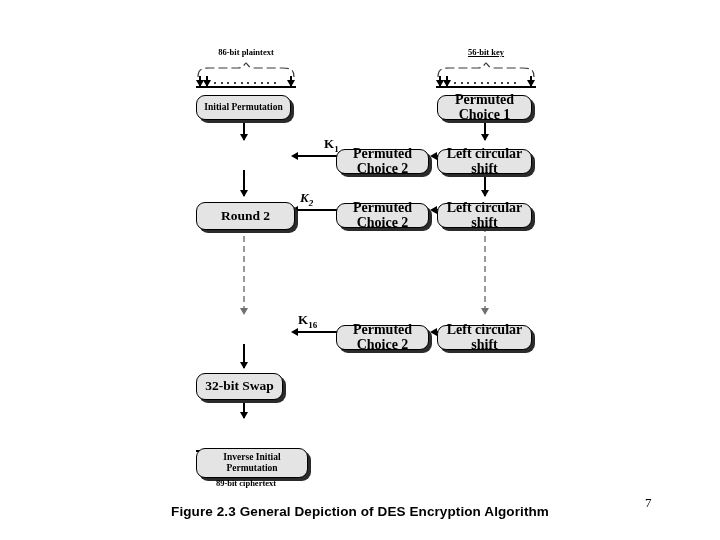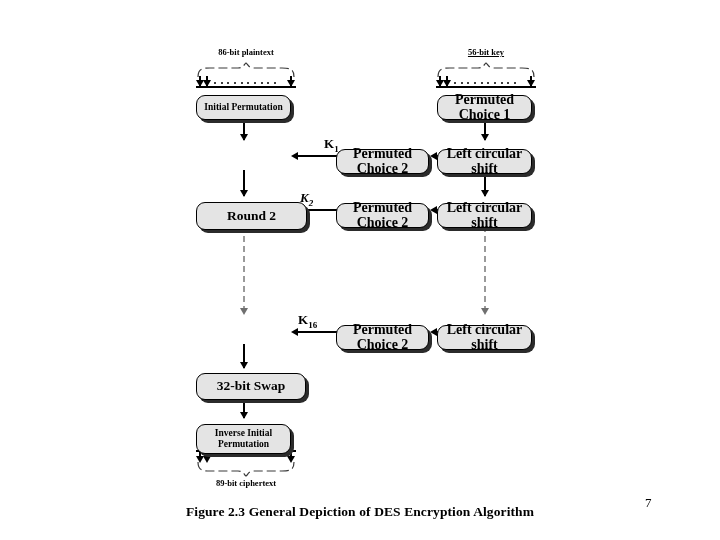--- a/index.html
+++ b/index.html
@@ -137,21 +137,21 @@
   .key-label sub {
     font-size: 9px;
     font-weight: bold;
   }
 
   .figure-caption {
     position: absolute;
     left: 0;
     width: 720px;
     text-align: center;
-    font-family: Liberation Serif, serif;
+    font-family: Liberation Sans, sans-serif;
     font-weight: bold;
     font-size: 13.5px;
     letter-spacing: 0.1px;
     white-space: nowrap;
     z-index: 8;
   }
   .author-overlay {
     position: absolute;
     left: 0;
     width: 720px;
@@ -272,26 +272,26 @@
   <div class="key-label" style="left:300px; top:190px;font-style:italic;">
     <span>K</span><sub>2</sub>
   </div>
   <div class="key-label" style="left:298px; top:312px;">
     <span>K</span><sub>16</sub>
   </div>
 
   <div class="node medium" style="left:196px; top:89px; width:95px; height:25px;">Initial Permutation</div>
 
 
-  <div class="node big" style="left:196px; top:196px; width:111px; height:28px;">Round 2</div>
-
-
-  <div class="node big" style="left:196px; top:367px; width:110px; height:27px;">32-bit Swap</div>
-
-  <div class="node medium two-line" style="left:196px; top:418px; width:95px; height:30px; flex-direction:column;">
+  <div class="node big" style="left:196px; top:196px; width:99px; height:28px;">Round 2</div>
+
+
+  <div class="node big" style="left:196px; top:367px; width:87px; height:27px;">32-bit Swap</div>
+
+  <div class="node medium two-line" style="left:196px; top:442px; width:112px; height:30px; flex-direction:column;">
     <span>Inverse Initial</span>
     <span>Permutation</span>
   </div>
 
   <div class="node small" style="left:437px; top:89px; width:95px; height:25px;">Permuted Choice 1</div>
 
   <div class="node small" style="left:437px; top:143px; width:95px; height:25px;">Left circular shift</div>
 
   <div class="node small" style="left:437px; top:197px; width:95px; height:25px;">Left circular shift</div>
 

